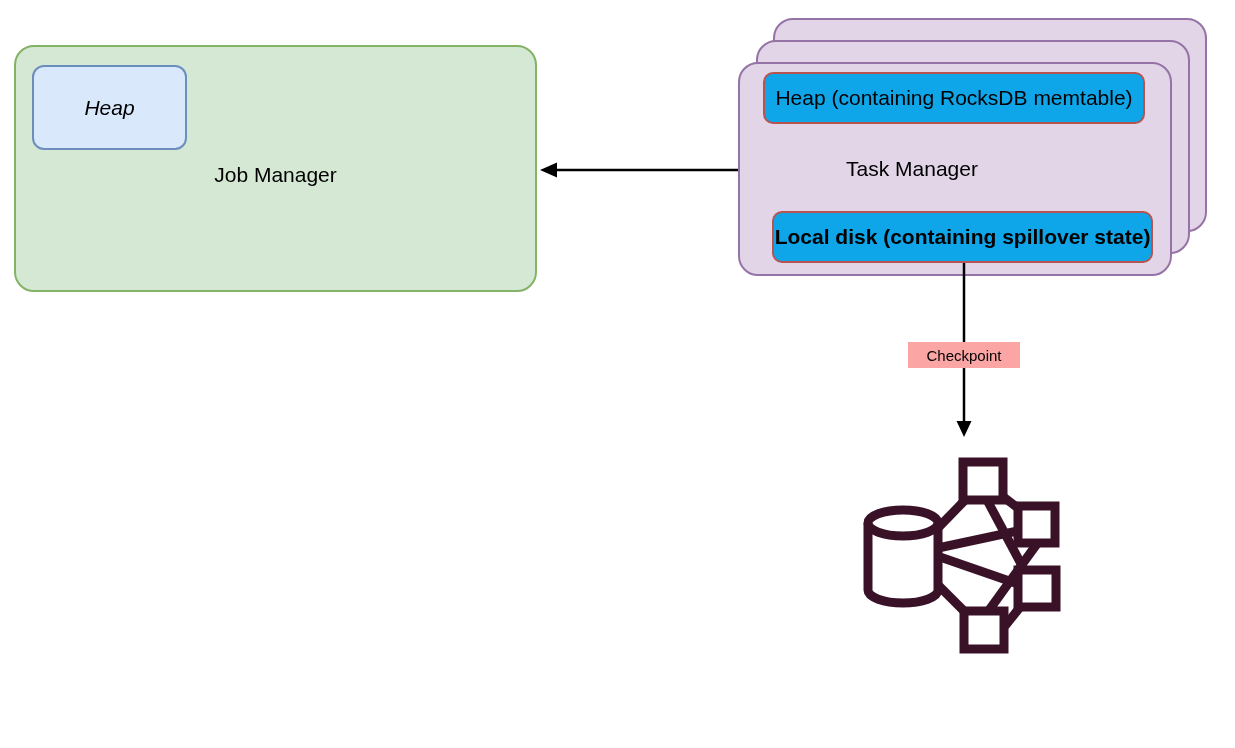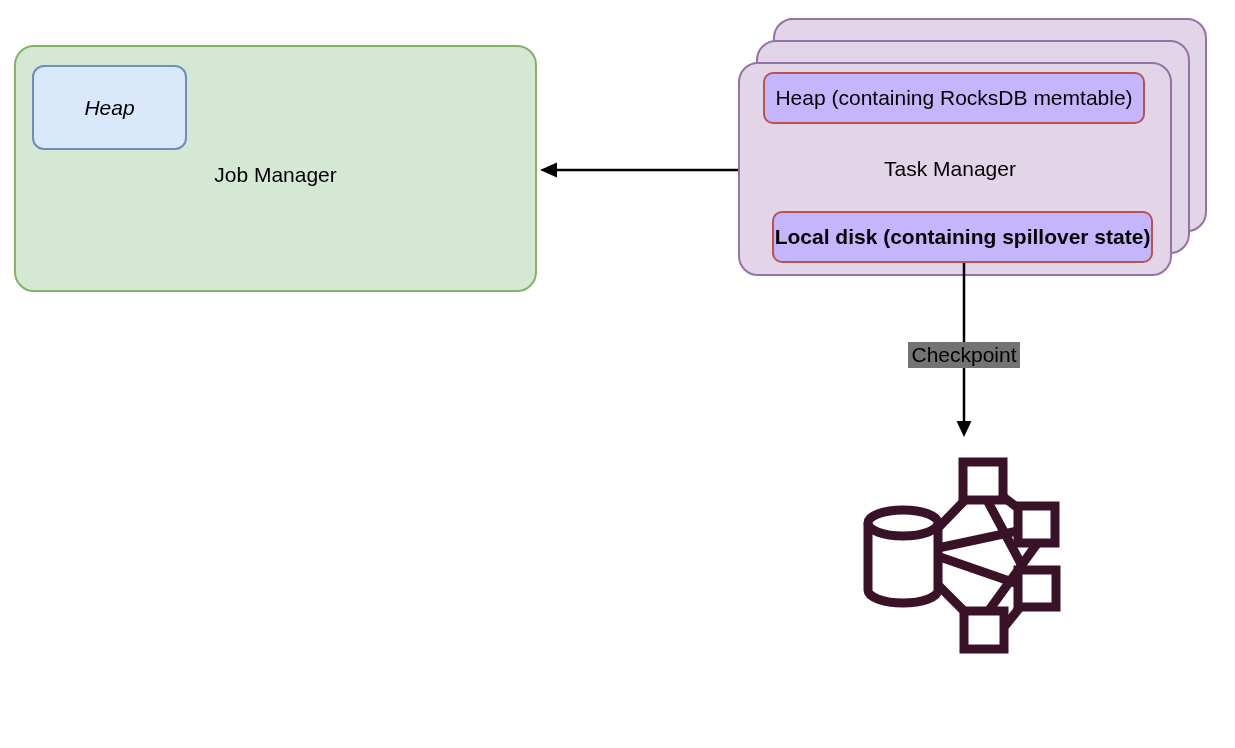--- a/index.html
+++ b/index.html
@@ -27,33 +27,33 @@
     background:#dae8fc;border:2px solid #6c8ebf;border-radius:12px;font-style:italic;
   }
   
   .tm-card{
     width:434px;height:214px;
     background:#e1d5e7;border:2px solid #9673a6;border-radius:20px;
   }
   .tm-back{left:773px;top:18px;}
   .tm-middle{left:756px;top:40px;}
   .tm-front{left:738px;top:62px;}
-  .tm-label{left:776px;top:62px;width:348px;height:214px;pointer-events:none;}
+  .tm-label{left:738px;top:62px;width:348px;height:214px;pointer-events:none;}
   .tm-redbox{
-    background:#c4b5fd;border:2px solid #b85450;border-radius:10px;
+    background:#0ea5e9;border:2px solid #b85450;border-radius:10px;
     font-size:21px;
   }
   .tm-heap{left:763px;top:72px;width:382px;height:52px;}
   .tm-disk{left:772px;top:211px;width:381px;height:52px;font-weight:bold;}
   
   .arrow-layer{position:absolute;left:0;top:0;width:1235px;height:748px;pointer-events:none;}
   
   .cp-label{
     left:908px;top:342px;width:112px;height:26px;
-    background:#737373;font-size:21px;
+    background:#fca5a5;font-size:15px;
     display:flex;align-items:center;justify-content:center;
   }
   
   .hdfs-icon{left:855px;top:445px;width:210px;height:210px;}
   .hdfs-label{left:863px;top:688px;width:205px;height:28px;font-size:21px;}
 </style>
 </head>
 <body>
 
 <div class="canvas">

